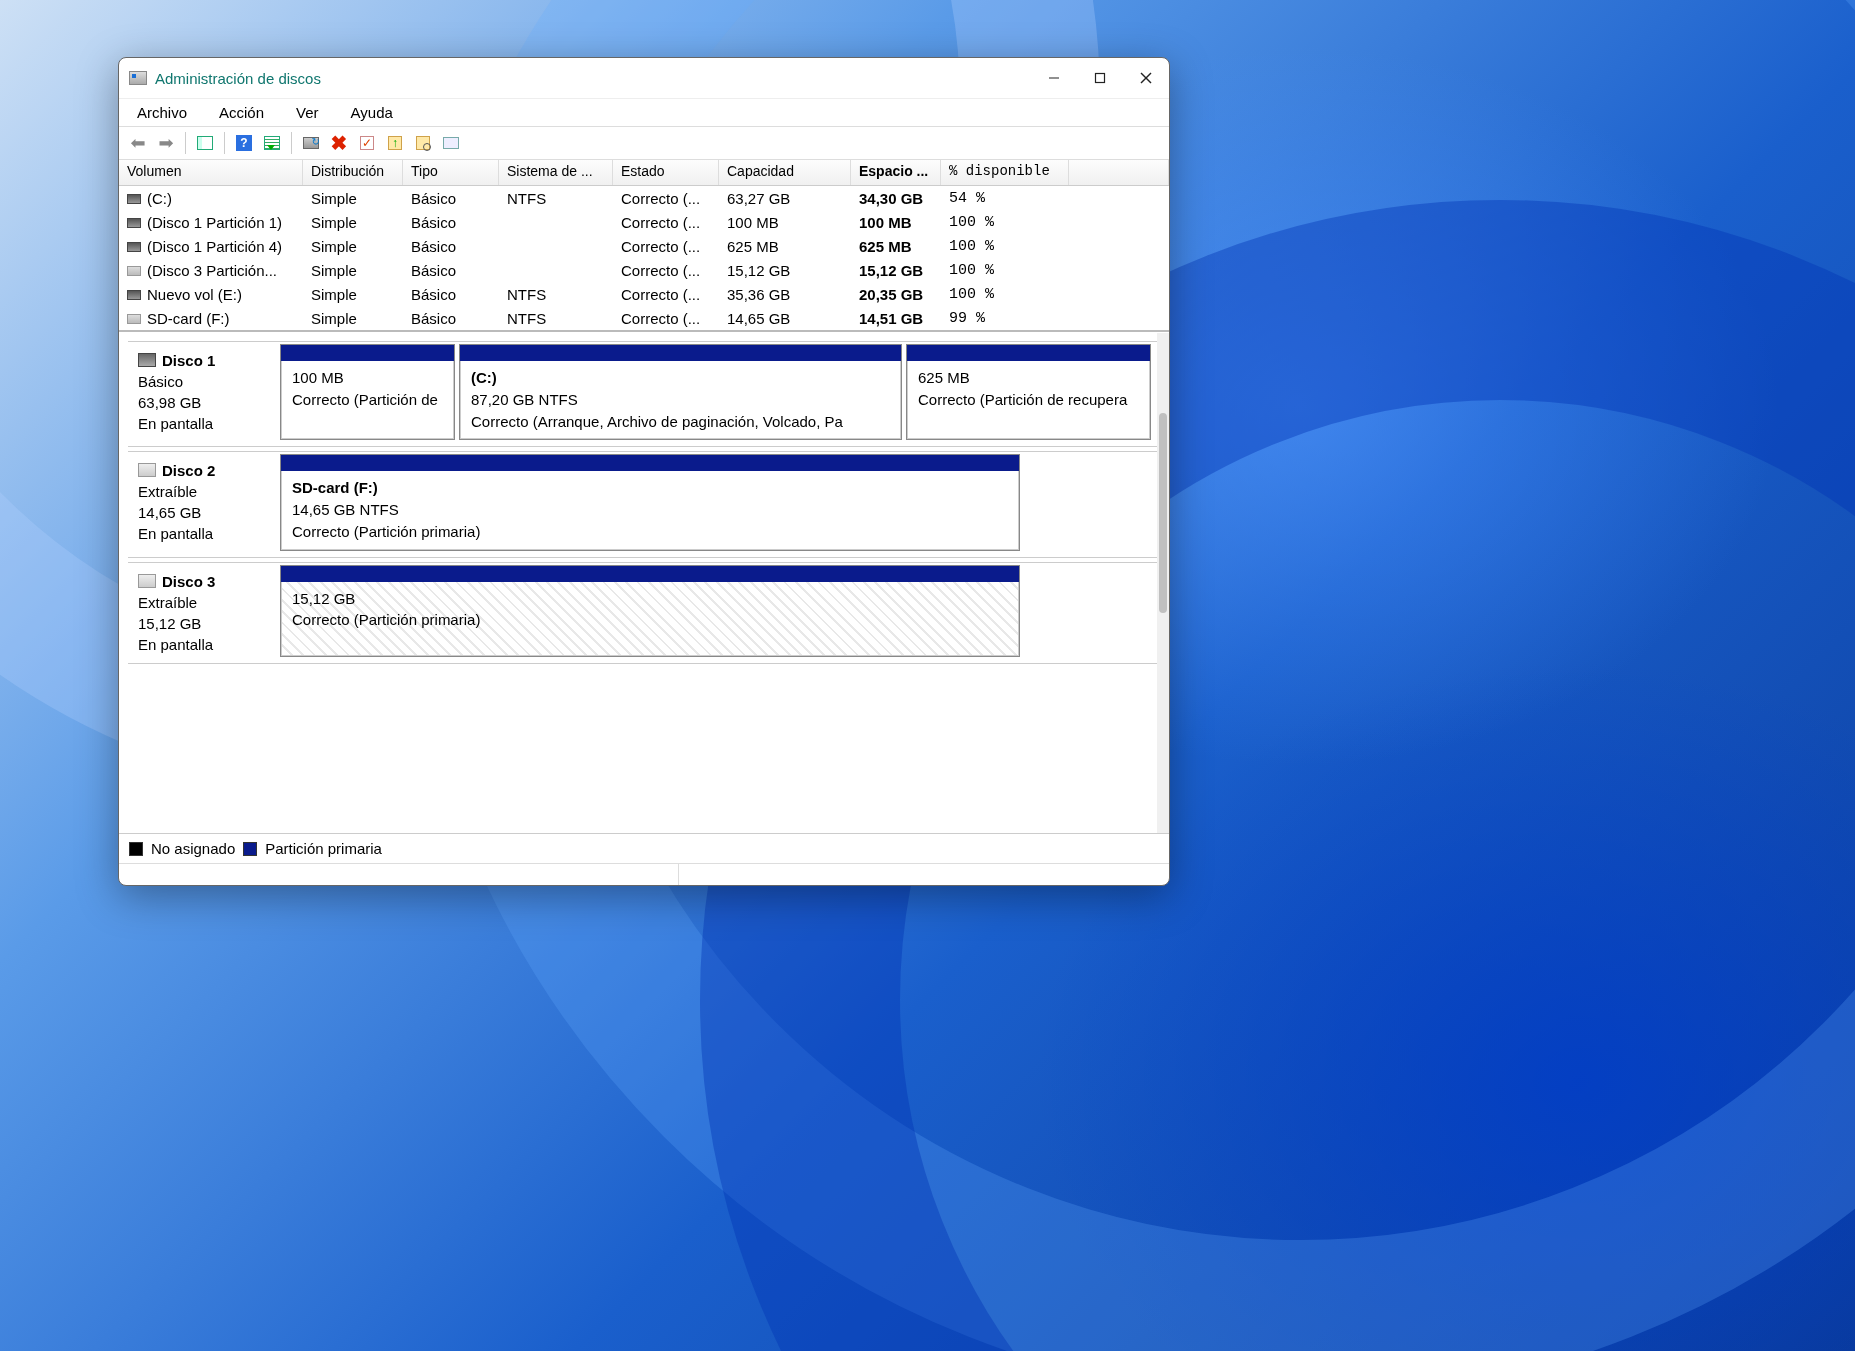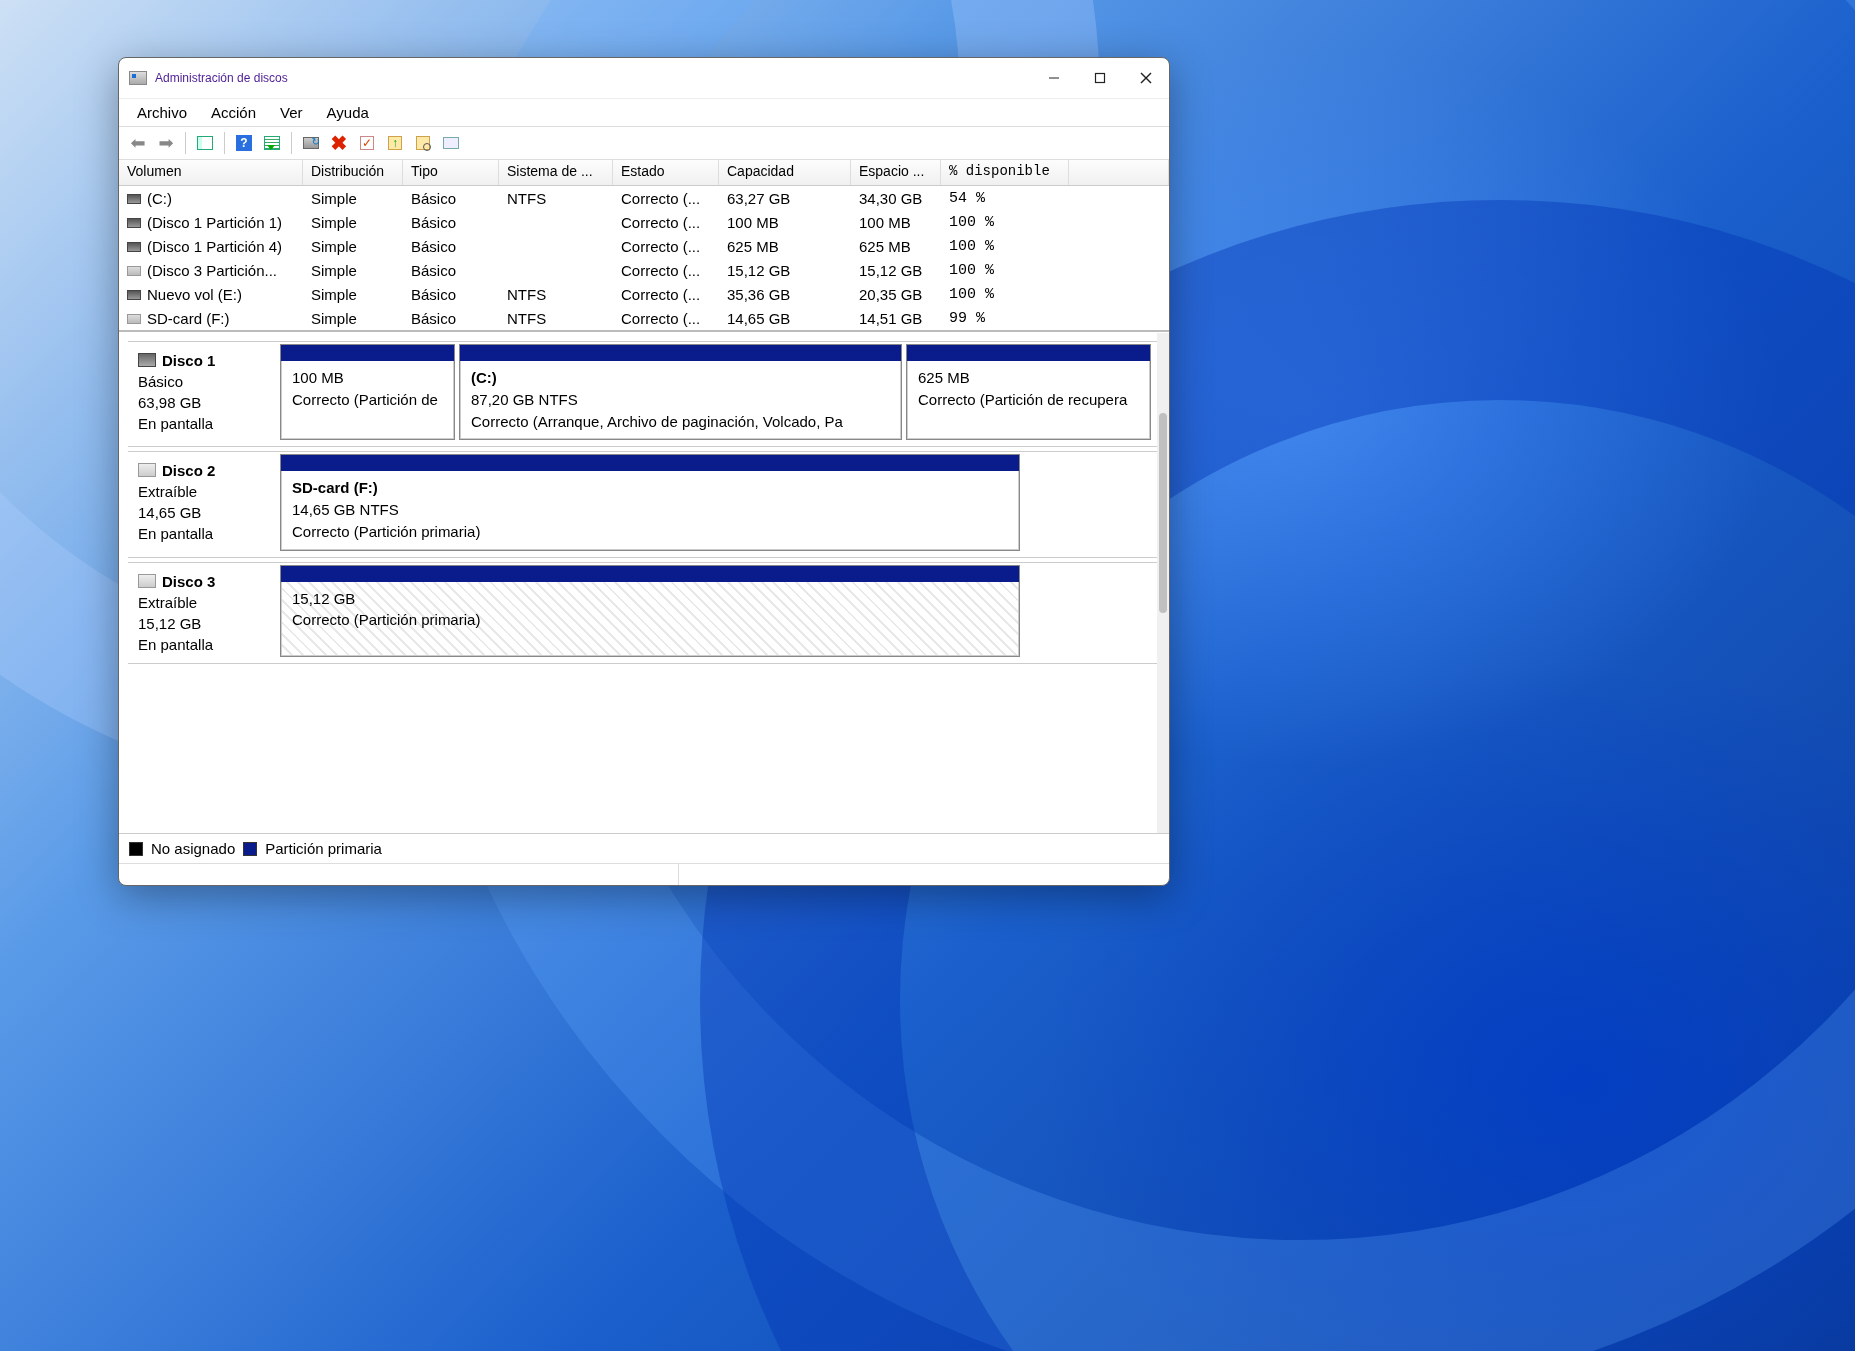--- a/index.html
+++ b/index.html
@@ -41,22 +41,22 @@
     box-shadow: 0 10px 40px rgba(0,0,0,0.35);
     display: flex;
     flex-direction: column;
     overflow: hidden;
   }
   .titlebar {
     height: 40px;
     display: flex;
     align-items: center;
     padding-left: 10px;
-    font-size: 12px;
-    color: #4c1d95;
+    font-size: 15px;
+    color: #0f766e;
   }
   .titlebar-icon {
     width: 18px; height: 14px;
     background: linear-gradient(#ddd,#aaa);
     border:1px solid #888;
     margin-right: 8px;
     position: relative;
   }
   .titlebar-icon::after{content:"";position:absolute;left:2px;top:2px;width:4px;height:4px;background:#1a6fd6;}
   .wincontrols { margin-left: auto; display: flex; }
@@ -64,21 +64,21 @@
     width: 46px; height: 40px;
     display: flex; align-items: center; justify-content: center;
     font-size: 14px; color: #222;
   }
   .winbtn svg { width:12px; height:12px; }
 
   .menubar {
     height: 28px;
     display: flex; align-items: center;
     padding: 0 8px;
-    gap: 4px;
+    gap: 12px;
     border-top: 1px solid #eee;
     font-size: 15px;
   }
   .menuitem { padding: 2px 10px; }
 
   .toolbar {
     height: 34px;
     display: flex; align-items: center;
     padding: 2px 6px;
     gap: 2px;
@@ -101,21 +101,21 @@
     font-size: 14px;
   }
   .th {
     padding: 3px 8px;
     border-right: 1px solid #ddd;
     white-space: nowrap;
     overflow: hidden;
     text-overflow: ellipsis;
   }
   .col0{width:184px;} .col1{width:100px;} .col2{width:96px;} .col3{width:114px;}
-  .col4{width:106px;} .col5{width:132px;} .col6{width:90px;} .col7{width:128px;font-family:Liberation Mono, monospace;} .col8{flex:1;}
+  .col4{width:106px;} .col5{width:132px;} .col6{width:90px;font-weight:bold;} .col7{width:128px;font-family:Liberation Mono, monospace;} .col8{flex:1;}
   .tbody { font-size:15px; }
   .trow { display:flex; height:24px; align-items:center; }
   .td { padding: 1px 8px; white-space:nowrap; overflow:hidden; text-overflow:ellipsis; }
   .vol-icon {
     display:inline-block; width:14px; height:10px;
     background:linear-gradient(#555,#999);
     border:1px solid #444;
     margin-right:6px; vertical-align:middle;
     position:relative; top:-1px;
   }

